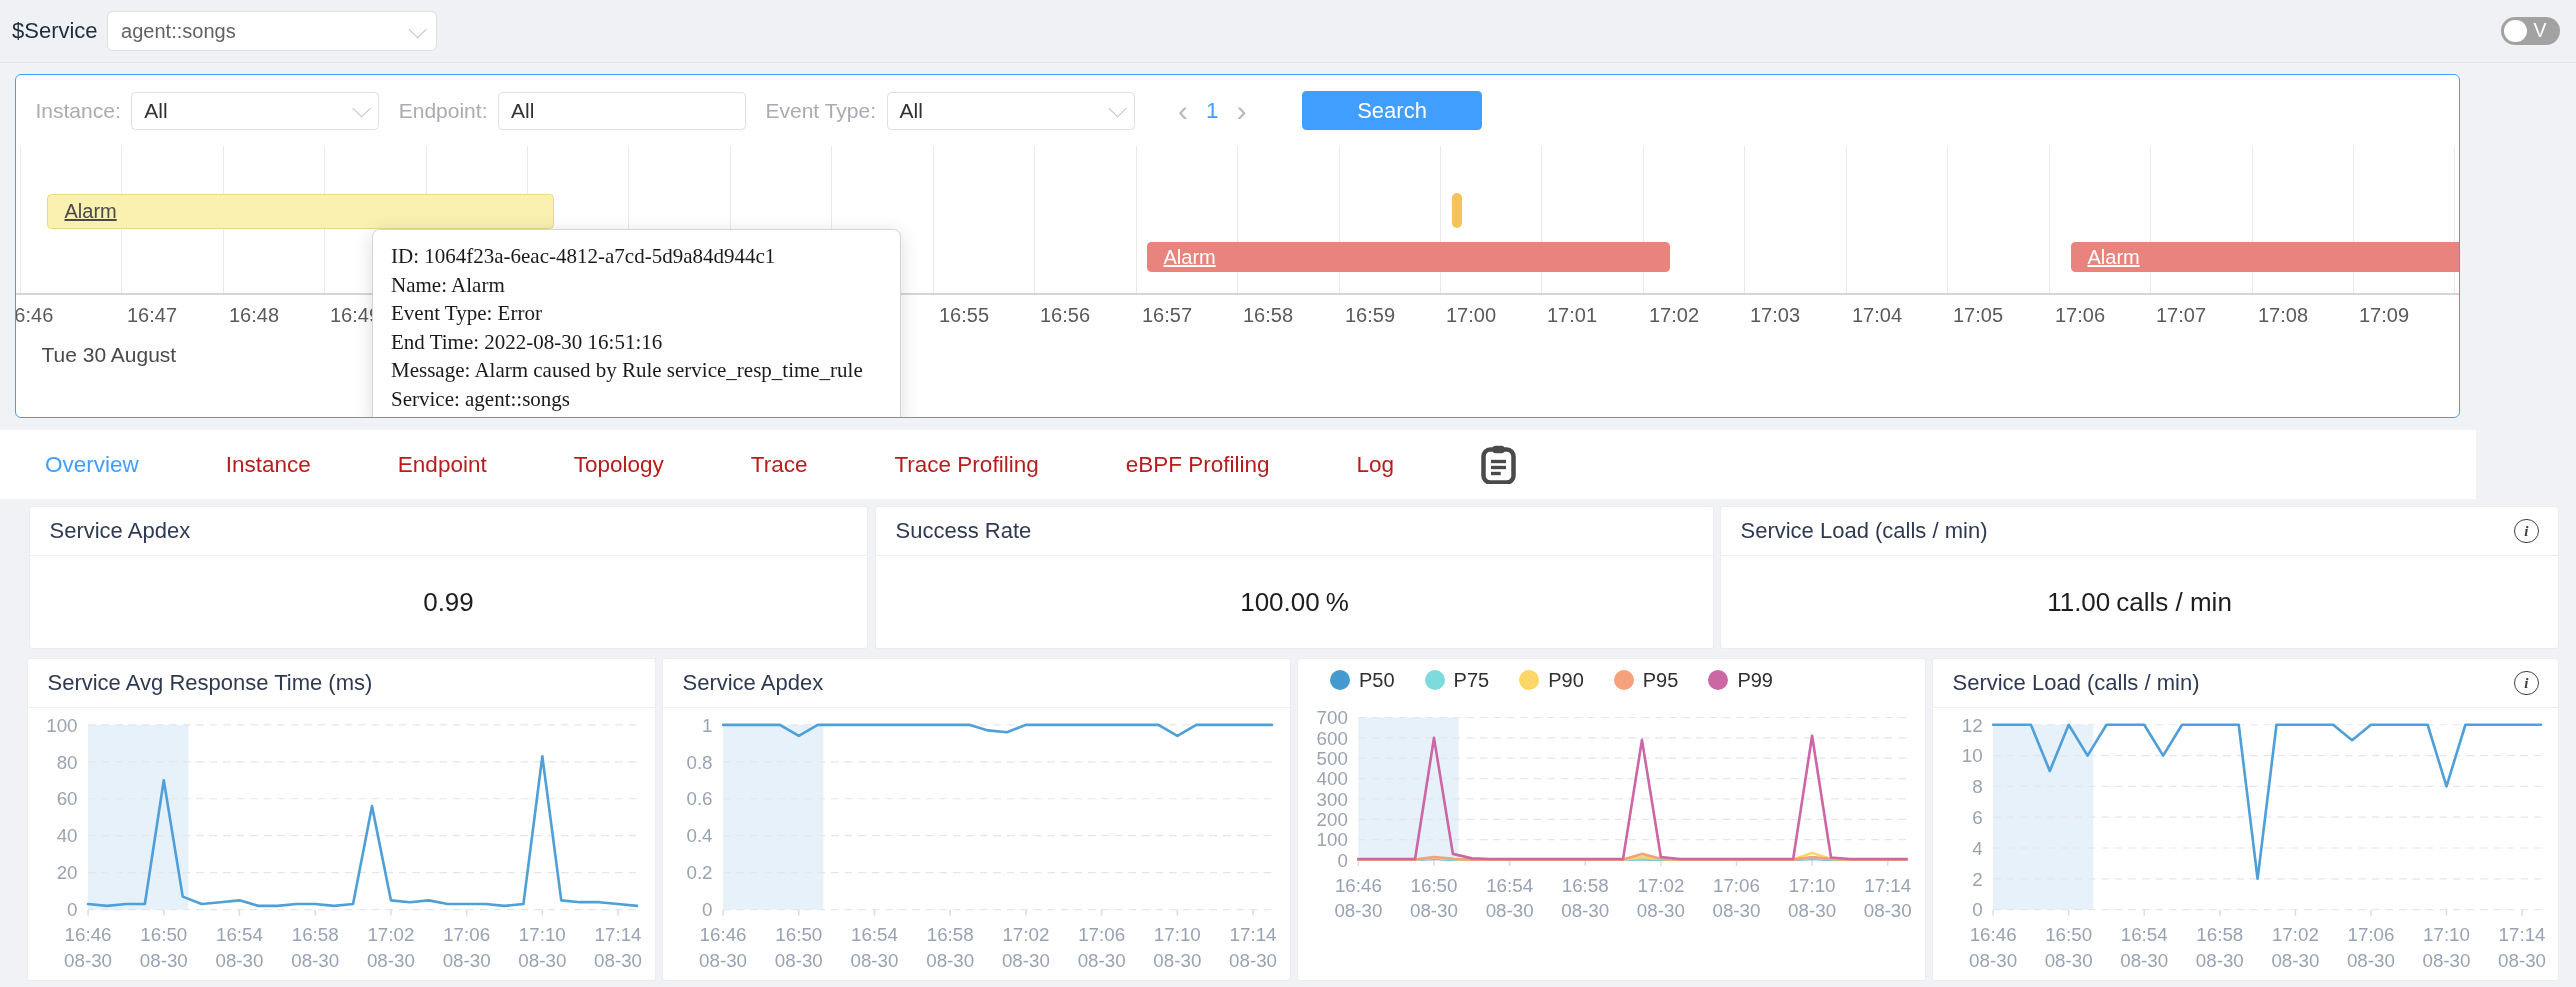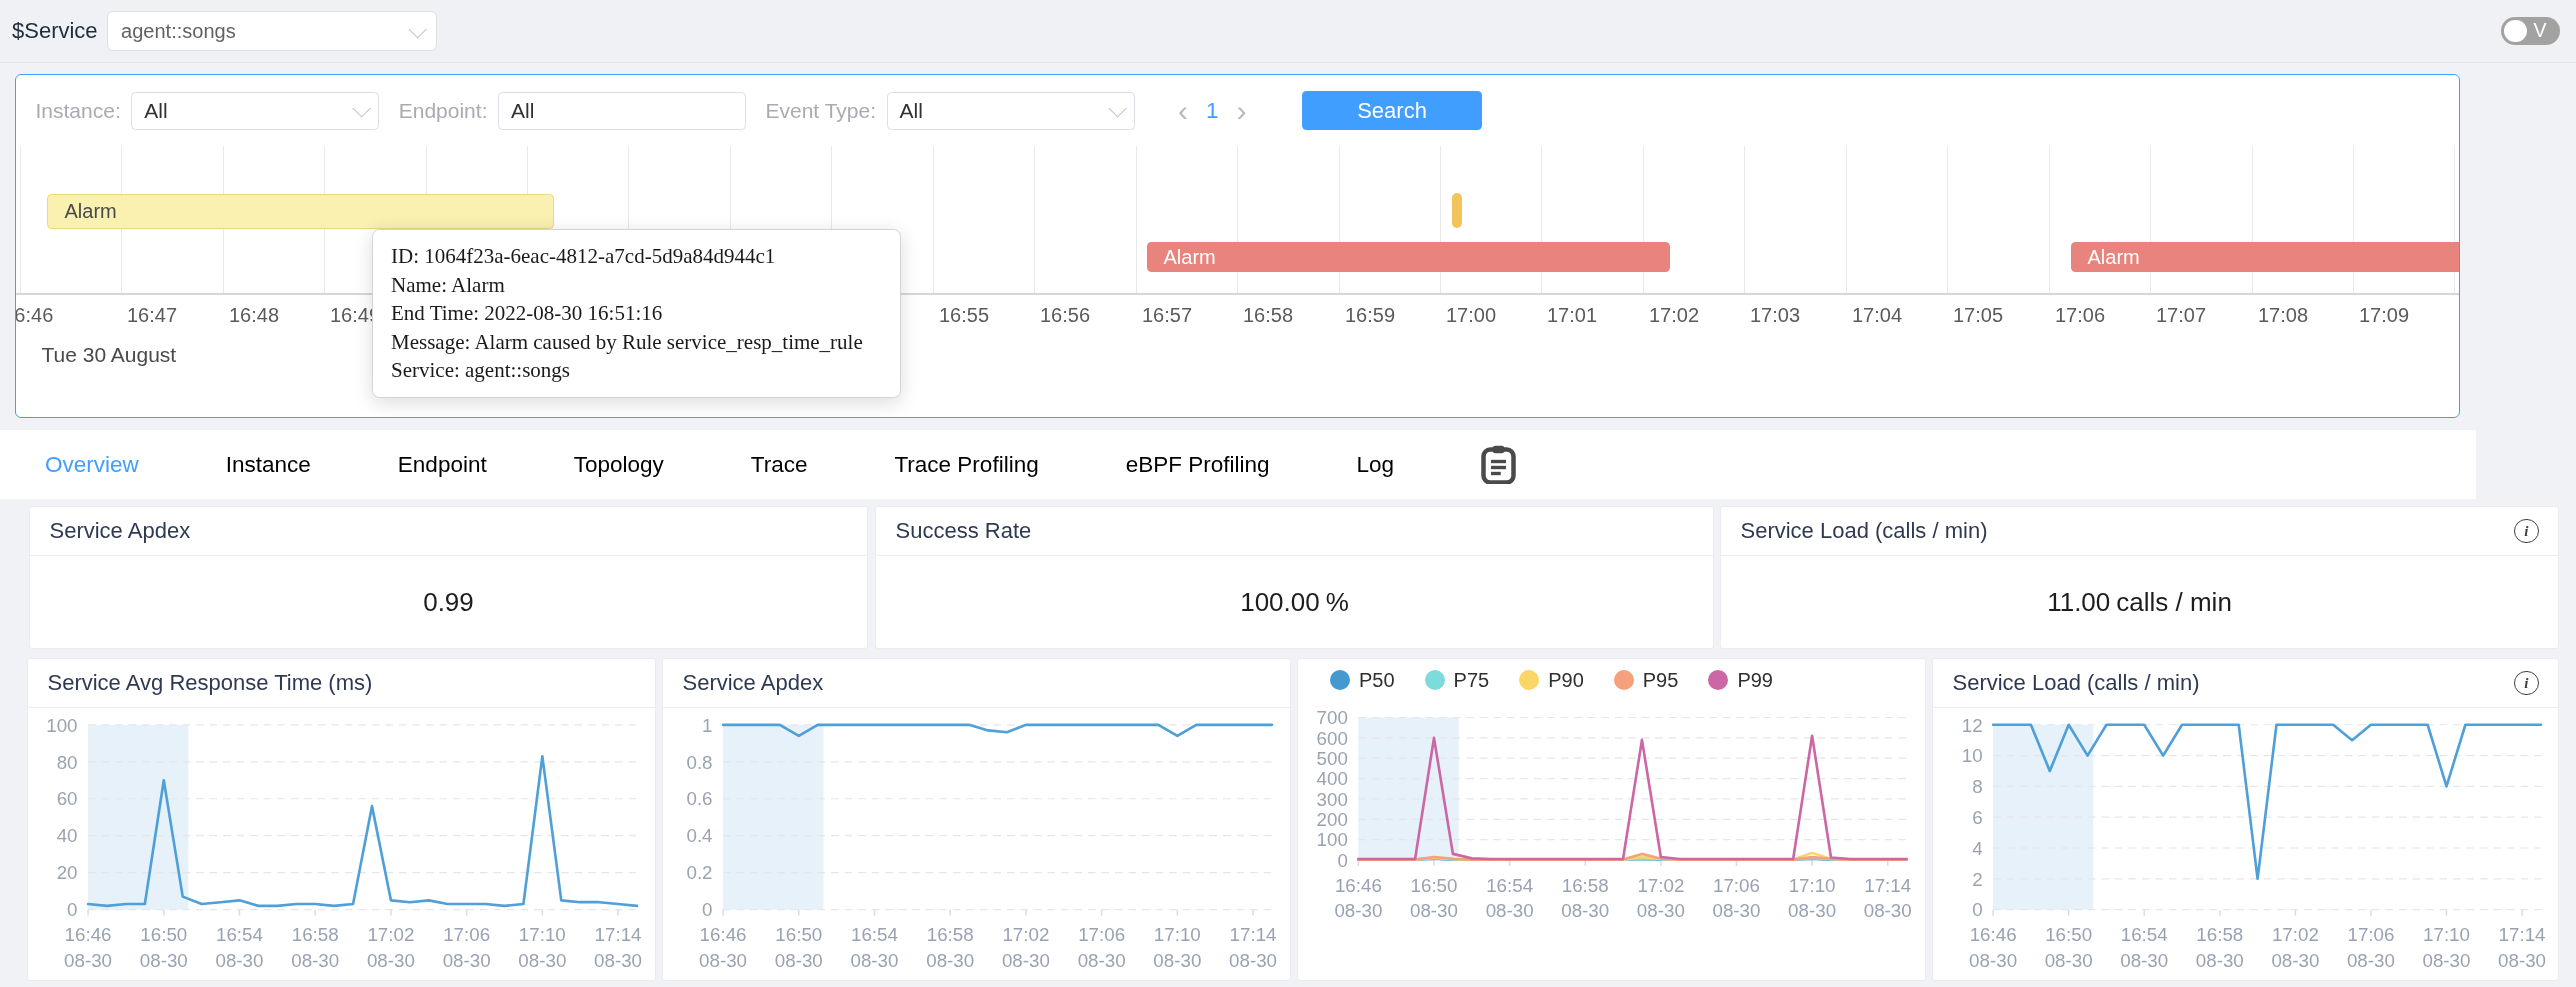--- a/index.html
+++ b/index.html
@@ -36,32 +36,32 @@
   .pager .pnum{font-size:22.5px;color:#409eff;padding:0 7.5px;cursor:default;}
   .search-btn{margin-left:45px;width:180px;height:39px;background:#409eff;border-radius:4.5px;color:#fff;
     font-size:22px;display:flex;align-items:center;justify-content:center;cursor:pointer;}
   
   .timeline{position:relative;height:272px;overflow:hidden;}
   .grid-v{position:absolute;top:0;height:147px;width:0.8px;background:#e9e9e9;}
   .axis-line{position:absolute;top:147px;left:0;right:0;height:1.5px;background:#d6d6d6;}
   .min-label{position:absolute;top:158px;font-size:20px;color:#5a5a5a;white-space:nowrap;}
   .date-label{position:absolute;top:197px;left:25.5px;font-size:21px;color:#4a4a4a;}
   .ev-bar{position:absolute;border-radius:4.5px;font-size:20px;white-space:nowrap;overflow:hidden;
-    box-sizing:border-box;padding-left:16.5px;display:flex;align-items:center;cursor:pointer;}
+    box-sizing:border-box;padding-left:16.5px;display:flex;align-items:center;cursor:pointer;text-decoration:underline;}
   .ev-warning{background:#faf0b0;border:1.5px solid #efd77d;color:#4a4a4a;top:48px;height:35px;}
   .ev-warning_tick{background:#f2c45a;border:none;top:47px;height:35px;border-radius:6px;padding:0;}
   .ev-error{background:#e8837d;border:none;color:#fff;top:96px;height:30px;}
   
   .ev-tooltip{position:absolute;left:356px;top:83px;width:529px;background:#fff;border:1.5px solid #d4d4d4;
     border-radius:7.5px;box-shadow:0 4.5px 19.5px rgba(0,0,0,.14);padding:12px 18px;box-sizing:border-box;z-index:5;font-family:Liberation Serif, serif;}
   .ev-tooltip .line{font-size:21px;color:#1a1a1a;line-height:28.6px;white-space:nowrap;}
   
   .tab-bar{position:absolute;left:0;top:430px;width:2476px;height:69px;background:#fff;
     display:flex;align-items:center;padding-left:45px;box-sizing:border-box;}
-  .tab{font-size:22.5px;color:#000000;margin-right:87px;cursor:pointer;white-space:nowrap;}
+  .tab{font-size:22.5px;color:#b91c1c;margin-right:87px;cursor:pointer;white-space:nowrap;}
   .tab.active{color:#409eff;}
   .clip-icon{width:35px;height:39px;cursor:pointer;}
   
   .card{position:absolute;background:#fff;border:0.8px solid #ececf0;border-radius:3px;box-sizing:border-box;}
   .card-title-row{height:48px;display:flex;align-items:center;padding:0 19.5px;border-bottom:0.8px solid #ebedf0;}
   .card-title{font-size:22px;color:#2f3a52;flex:1;}
   .info-icon{width:22.5px;height:22.5px;border:1.9px solid #3f3f3f;border-radius:50%;color:#3f3f3f;
     font-size:15px;font-weight:bold;display:flex;align-items:center;justify-content:center;cursor:pointer;
     font-family:"Liberation Serif","DejaVu Serif",serif;font-style:italic;}
   .card-value-row{height:93px;display:flex;align-items:center;justify-content:center;}
@@ -114,20 +114,21 @@
       <span class="arrow">›</span>
     </div>
     <div class="search-btn">Search</div>
   </div>
   <div class="timeline" id="timeline">
     <div class="axis-line"></div>
     <div class="date-label">Tue 30 August</div>
     <div class="ev-tooltip" id="ev-tooltip">
         <div class="line">ID: 1064f23a-6eac-4812-a7cd-5d9a84d944c1</div>
         <div class="line">Name: Alarm</div>
+        <div class="line">Event Type: Error</div>
         <div class="line">End Time: 2022-08-30 16:51:16</div>
         <div class="line">Message: Alarm caused by Rule service_resp_time_rule</div>
         <div class="line">Service: agent::songs</div>
       </div>
   <div class="grid-v" style="left: 3.8px;"></div>
       <div class="min-label" style="left: -12.8px;">16:46</div>
       <div class="grid-v" style="left: 105px;"></div>
       <div class="min-label" style="left: 111px;">16:47</div>
       <div class="grid-v" style="left: 207px;"></div>
       <div class="min-label" style="left: 213px;">16:48</div>

